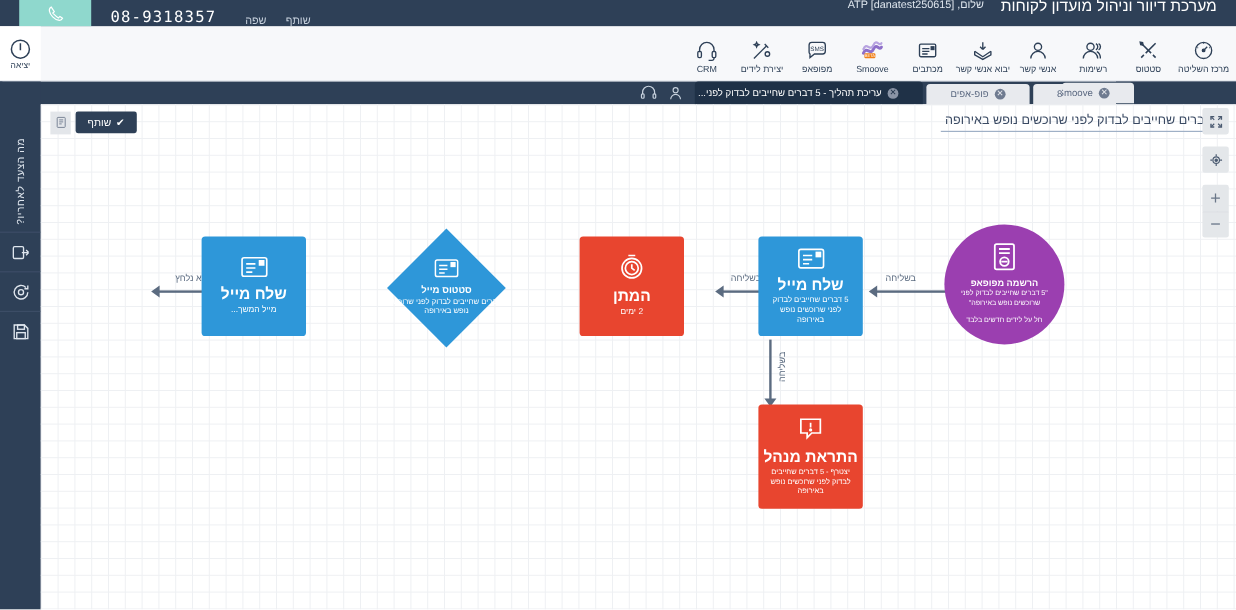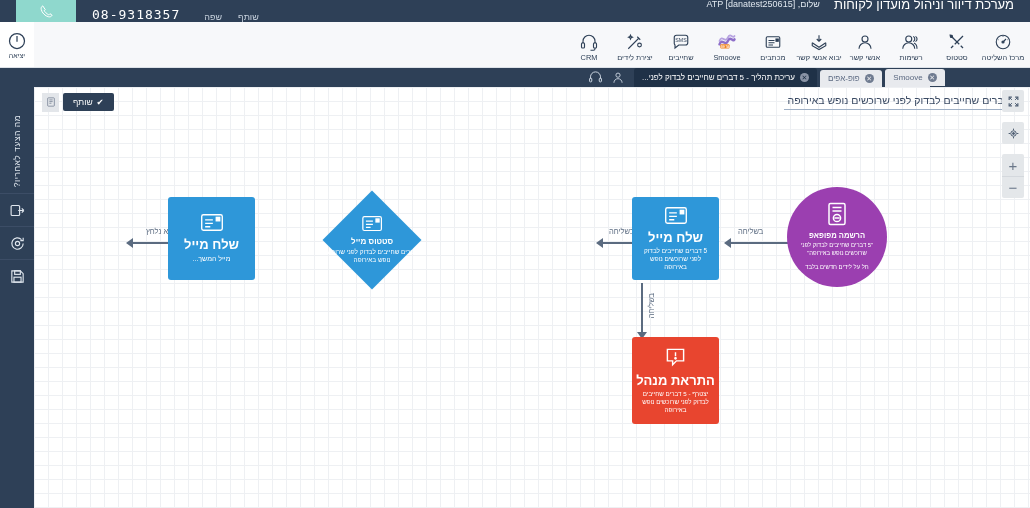--- a/index.html
+++ b/index.html
@@ -61,21 +61,21 @@
   .smoove-word { font-size: 7.4px; margin-top: 2px; }
 
   
   .tabrow {
     position: absolute; top: 68px; left: 0; width: 1030px; height: 19px;
     background: #2e4057; display: flex; align-items: flex-end;
     justify-content: flex-end; padding-right: 2px;
   }
   .tab {
     height: 17px; display: flex; align-items: center; gap: 5px;
-    padding: 0 8px; margin-left: 3px; font-size: 8px;
+    padding: 0 20px; margin-left: 3px; font-size: 8px;
     border-radius: 3px 3px 0 0; direction: rtl; cursor: pointer;
     white-space: nowrap; max-width: 190px; overflow: hidden;
   }
   .tab .x {
     width: 9px; height: 9px; border-radius: 50%;
     display: flex; align-items: center; justify-content: center;
     font-size: 7px; line-height: 1; flex: none;
   }
   .tab.inactive { background: #e8eaee; color: #5a6880; }
   .tab.inactive .x { background: #6f7b90; color: #e8eaee; }
@@ -250,21 +250,21 @@
       <div class="nlabel">יצירת לידים</div>
     </div>
 
     <div class="navitem">
       <div class="nicon">
         <svg width="20" height="18" viewBox="0 0 24 24" fill="none" stroke="#2e4057" stroke-width="1.5">
           <path d="M3 6a3 3 0 0 1 3-3h12a3 3 0 0 1 3 3v7a3 3 0 0 1-3 3H9l-5 4v-4a3 3 0 0 1-1-2z"></path>
           <text x="12" y="12.5" font-size="7" fill="#2e4057" stroke="none" text-anchor="middle" font-family="Liberation Sans">SMS</text>
         </svg>
       </div>
-      <div class="nlabel">שחייבים</div>
+      <div class="nlabel">מפופאפ</div>
     </div>
 
     <div class="navitem">
       <div class="nicon">
         <svg width="22" height="20" viewBox="0 0 24 24">
           <path d="M3 16c3-8 7 3 10-4s6 2 8-2" fill="none" stroke="#8e6fc9" stroke-width="3" stroke-linecap="round"></path>
           <path d="M3 12c3-8 7 3 10-4s6 2 8-2" fill="none" stroke="#b7a3e0" stroke-width="2.2" stroke-linecap="round"></path>
           <rect x="4" y="16" width="11" height="5" rx="1.2" fill="#f0811a"></rect>
           <text x="9.5" y="20.2" font-size="4" fill="#ffffff" text-anchor="middle" font-family="Liberation Sans">BETA</text>
         </svg>
@@ -472,20 +472,30 @@
         <svg width="22" height="17" viewBox="0 0 28 22" fill="none" stroke="#ffffff" stroke-width="1.6">
           <rect x="2" y="2" width="24" height="18" rx="2"></rect>
           <path d="M6 8h9M6 12h9M6 16h6"></path>
           <rect x="19" y="5" width="4" height="4" fill="#ffffff"></rect>
         </svg>
         <div class="ntitle" style="font-size:8px">סטטוס מייל</div>
         <div class="nsub" style="font-size:6.4px;padding:0 2px">5 דברים שחייבים לבדוק לפני שרוכשים נופש באירופה</div>
       </div>
     </div>
 
+    <div class="node n-red" style="left:449px; top:110px; width:87px; height:83px;">
+      <svg width="23" height="23" viewBox="0 0 24 24" fill="none" stroke="#ffffff" stroke-width="1.5">
+        <circle cx="12" cy="13" r="8.5"></circle>
+        <circle cx="12" cy="13" r="5.6"></circle>
+        <path d="M12 9.5V13l2.5 2"></path>
+        <path d="M9 2h6"></path>
+      </svg>
+      <div class="ntitle">המתן</div>
+      <div class="nsub">2 ימים</div>
+    </div>
 
     <div class="node n-blue" style="left:598px; top:110px; width:87px; height:83px;">
       <svg width="24" height="19" viewBox="0 0 28 22" fill="none" stroke="#ffffff" stroke-width="1.6">
         <rect x="2" y="2" width="24" height="18" rx="2"></rect>
         <path d="M6 8h9M6 12h9M6 16h6"></path>
         <rect x="19" y="5" width="4" height="4" fill="#ffffff"></rect>
       </svg>
       <div class="ntitle">שלח מייל</div>
       <div class="nsub" style="font-size:6.4px">5 דברים שחייבים לבדוק לפני שרוכשים נופש באירופה</div>
     </div>

